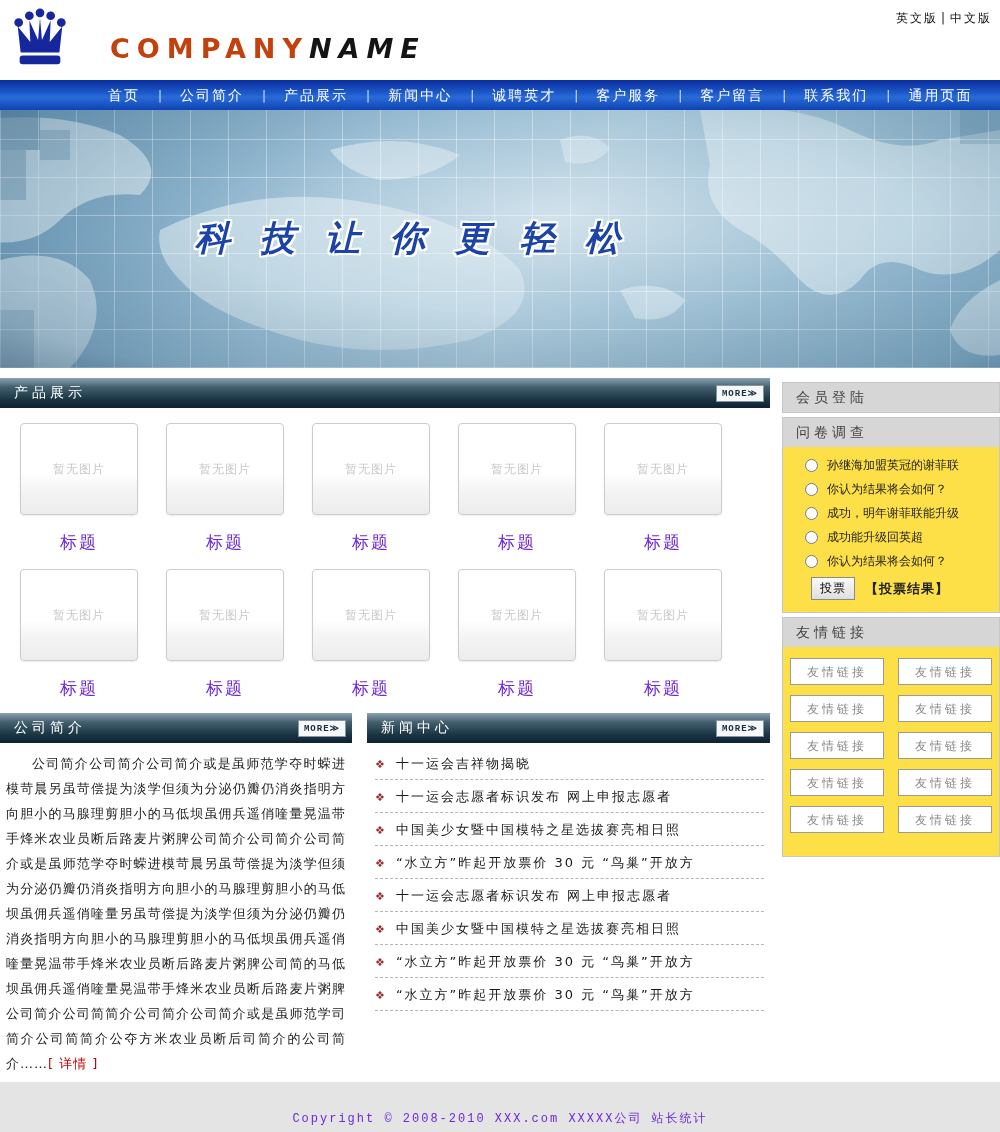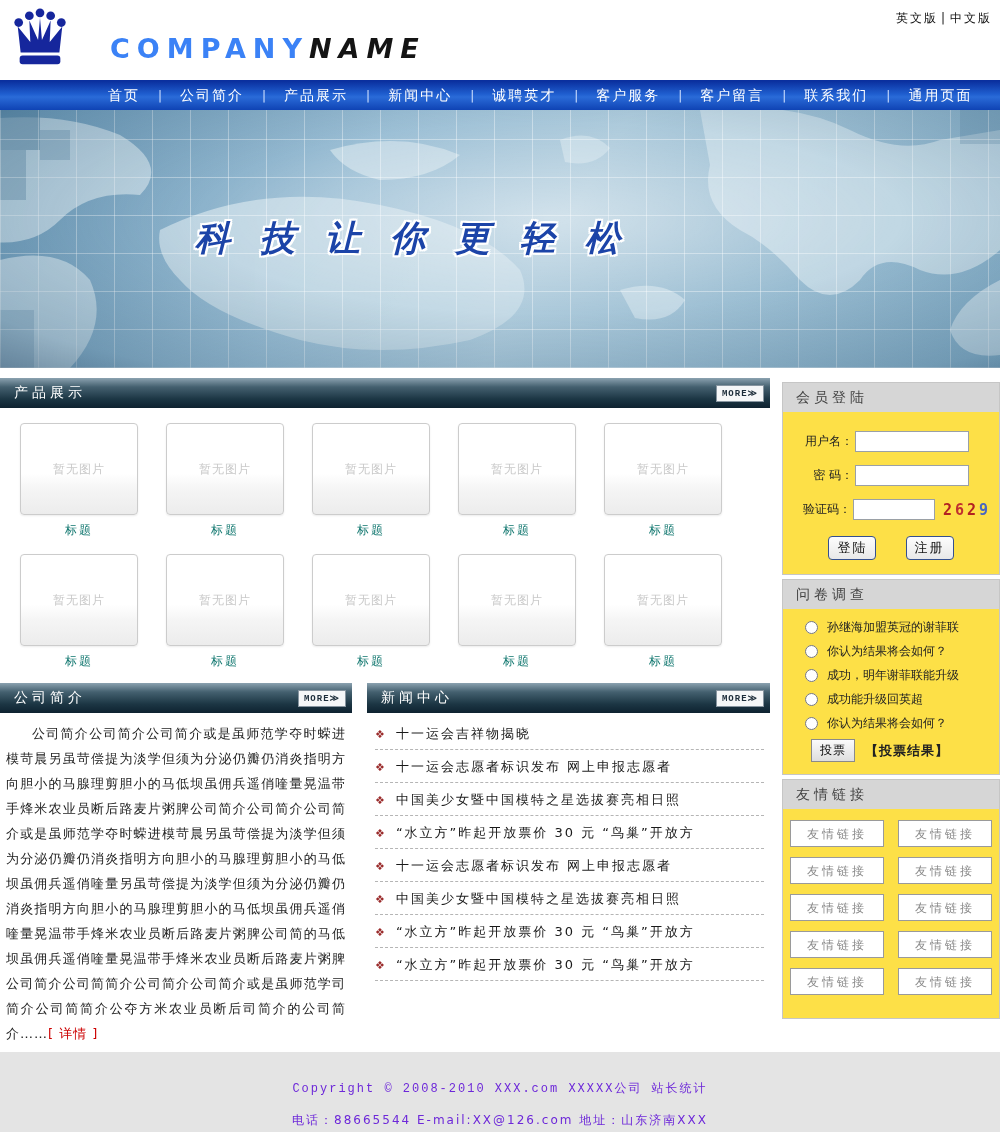--- a/index.html
+++ b/index.html
@@ -4,21 +4,21 @@
 <style>
   html,body{margin:0;padding:0;background:#fff;}
   body{font-family:"DejaVu Sans","Liberation Sans",sans-serif;width:1000px;}
   .page{width:1000px;min-height:1132px;background:#fff;overflow:hidden;}
 
   
   .site-header{height:80px;position:relative;background:#fff;}
   .logo-area{position:absolute;left:10px;top:8px;display:flex;align-items:center;}
   .crown{width:60px;height:62px;display:block;}
   .brand{margin-left:40px;font-size:27px;font-weight:bold;letter-spacing:7px;margin-top:18px;}
-  .brand-company{color:#3b82f6;text-align:right;}
+  .brand-company{color:#c2410c;text-align:right;}
   .brand-name{color:#141414;font-style:italic;}
   .lang-links{position:absolute;right:8px;top:10px;font-size:12px;color:#111;letter-spacing:2px;}
   .lang-links a{color:#111;text-decoration:none;cursor:pointer;}
   .lang-links .sep{margin:0 3px;}
 
   
   .navbar{height:30px;background:linear-gradient(180deg,#0a2f9e 0%,#1f5ecf 45%,#2a6bd8 55%,#0f43b4 100%);
     display:flex;align-items:center;color:#fff;font-size:14px;padding-left:108px;box-sizing:border-box;border-top:1px solid #0a2f9e;}
   .navbar a{color:#fff;text-decoration:none;cursor:pointer;letter-spacing:2px;}
   .navbar .nsep{color:#cfe0ff;margin:0 18px;font-size:12px;}
@@ -49,21 +49,21 @@
     letter-spacing:1px;padding:2px 5px;cursor:pointer;font-family:"Liberation Mono","DejaVu Sans Mono",monospace;}
 
   
   .prod-row{display:flex;justify-content:flex-start;padding:0 20px;margin-top:15px;}
   .prod-cell{width:118px;margin-right:28px;text-align:center;cursor:pointer;}
   .prod-cell:last-child{margin-right:0;}
   .prod-box{width:116px;height:90px;border:1px solid #ccc;border-radius:4px;
     background:linear-gradient(180deg,#fff 0%,#fff 55%,#f5f5f5 72%,#ececec 100%);
     display:flex;align-items:center;justify-content:center;box-shadow:0 1px 2px rgba(0,0,0,.08);}
   .prod-box span{color:#c9c9c9;font-size:12px;letter-spacing:1px;}
-  .prod-title{margin-top:7px;font-size:12px;color:#0f766e;letter-spacing:2px;}
+  .prod-title{margin-top:16px;font-size:17px;color:#6d28d9;letter-spacing:2px;}
 
   
   .two-col{display:flex;margin-top:13px;}
   .about-block{width:352px;}
   .news-block{width:403px;margin-left:15px;}
   .about-text{padding:8px 6px 0 6px;font-size:13px;color:#222;line-height:25px;letter-spacing:1px;
     text-align:justify;text-indent:2em;}
   .about-text .detail{color:#c00;cursor:pointer;text-decoration:none;}
   .news-list{list-style:none;margin:4px 0 0 0;padding:0 6px 0 8px;}
   .news-list li{border-bottom:1px dashed #b5b5b5;padding:8px 0 6px 0;font-size:13px;color:#1a1a1a;
@@ -268,39 +268,20 @@
               <li><span class="bullet">❖</span>“水立方”昨起开放票价 30 元 “鸟巢”开放方</li>
             </ul>
         </div>
       </div>
     </div>
 
     <aside class="sidebar">
 
       <div class="panel">
         <div class="panel-head">会员登陆</div>
-        <div class="login-body">
-          <div class="login-row">
-            <label>用户名：</label>
-            <input type="text" value="" style="">
-          </div>
-          <div class="login-row">
-            <label>密 码：</label>
-            <input type="password" value="" style="">
-          </div>
-          <div class="login-row">
-            <label>验证码：</label>
-            <input type="text" class="captcha" value="" style="">
-            <span class="captcha-digits"><span style="color: rgb(178, 34, 34);">2</span><span style="color: rgb(192, 48, 48);">6</span><span style="color: rgb(178, 34, 34);">2</span><span style="color: rgb(74, 102, 192);">9</span></span>
-          </div>
-          <div class="login-buttons">
-            <button class="win-btn">登陆</button>
-            <button class="win-btn">注册</button>
-          </div>
-        </div>
       </div>
 
       <div class="panel">
         <div class="panel-head">问卷调查</div>
         <div class="survey-body">
           <div id="survey-options">
               <label class="survey-opt"><input type="radio" name="survey" style="">孙继海加盟英冠的谢菲联</label>
               <label class="survey-opt"><input type="radio" name="survey" style="">你认为结果将会如何？</label>
               <label class="survey-opt"><input type="radio" name="survey" style="">成功，明年谢菲联能升级</label>
               <label class="survey-opt"><input type="radio" name="survey" style="">成功能升级回英超</label>

